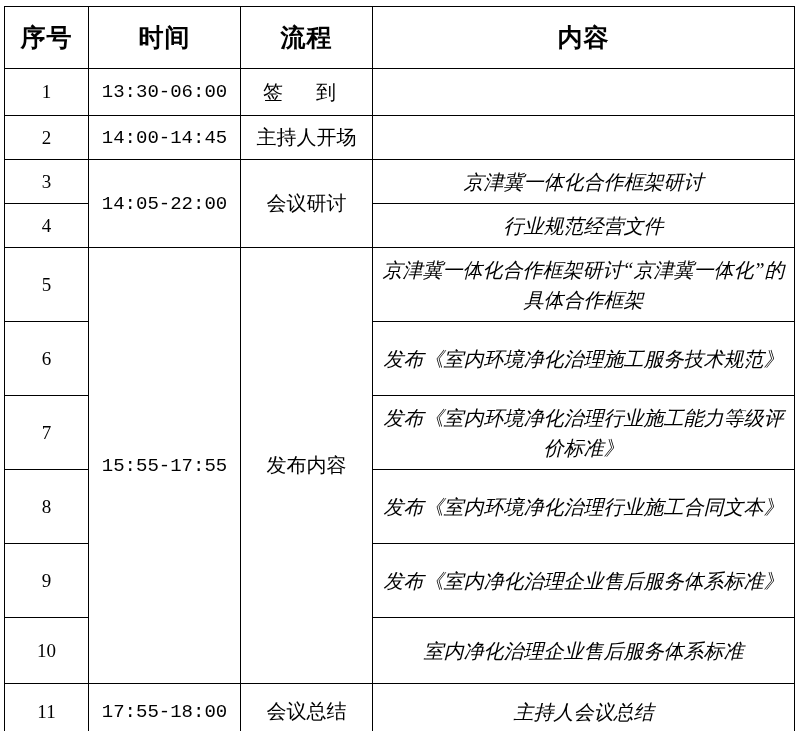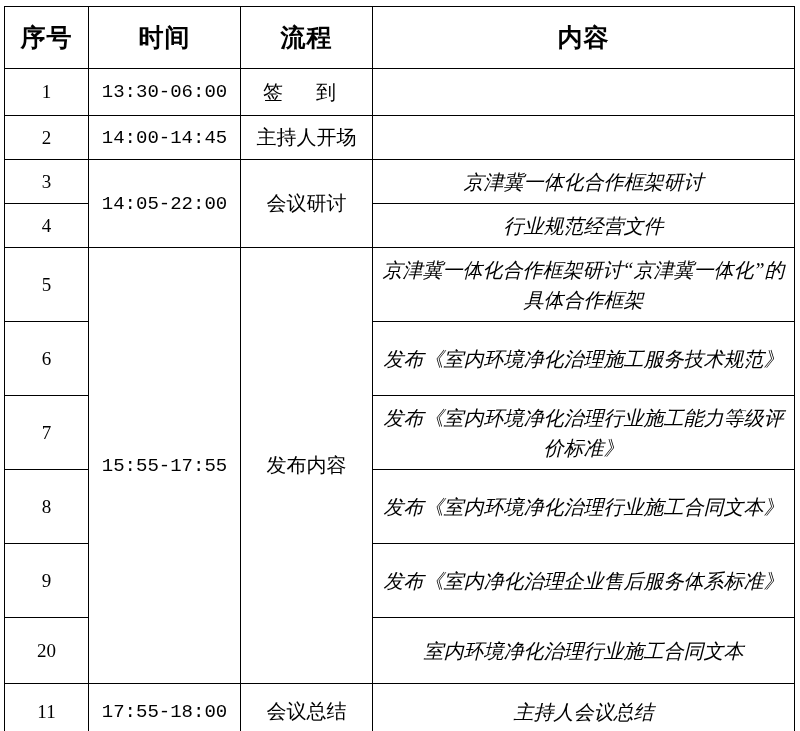--- a/index.html
+++ b/index.html
@@ -146,22 +146,22 @@
         <td class="no">8</td>
         <td class="content">发布《室内环境净化治理行业施工合同文本》</td>
       </tr>
 
       <tr class="r9">
         <td class="no">9</td>
         <td class="content">发布《室内净化治理企业售后服务体系标准》</td>
       </tr>
 
       <tr class="r10">
-        <td class="no">20</td>
-        <td class="content">室内环境净化治理行业施工合同文本</td>
+        <td class="no">10</td>
+        <td class="content">室内净化治理企业售后服务体系标准</td>
       </tr>
 
       <tr class="r11">
         <td class="no">11</td>
         <td class="time">17:55-18:00</td>
         <td class="flow">会议总结</td>
         <td class="content">主持人会议总结</td>
       </tr>
 
     </tbody>

